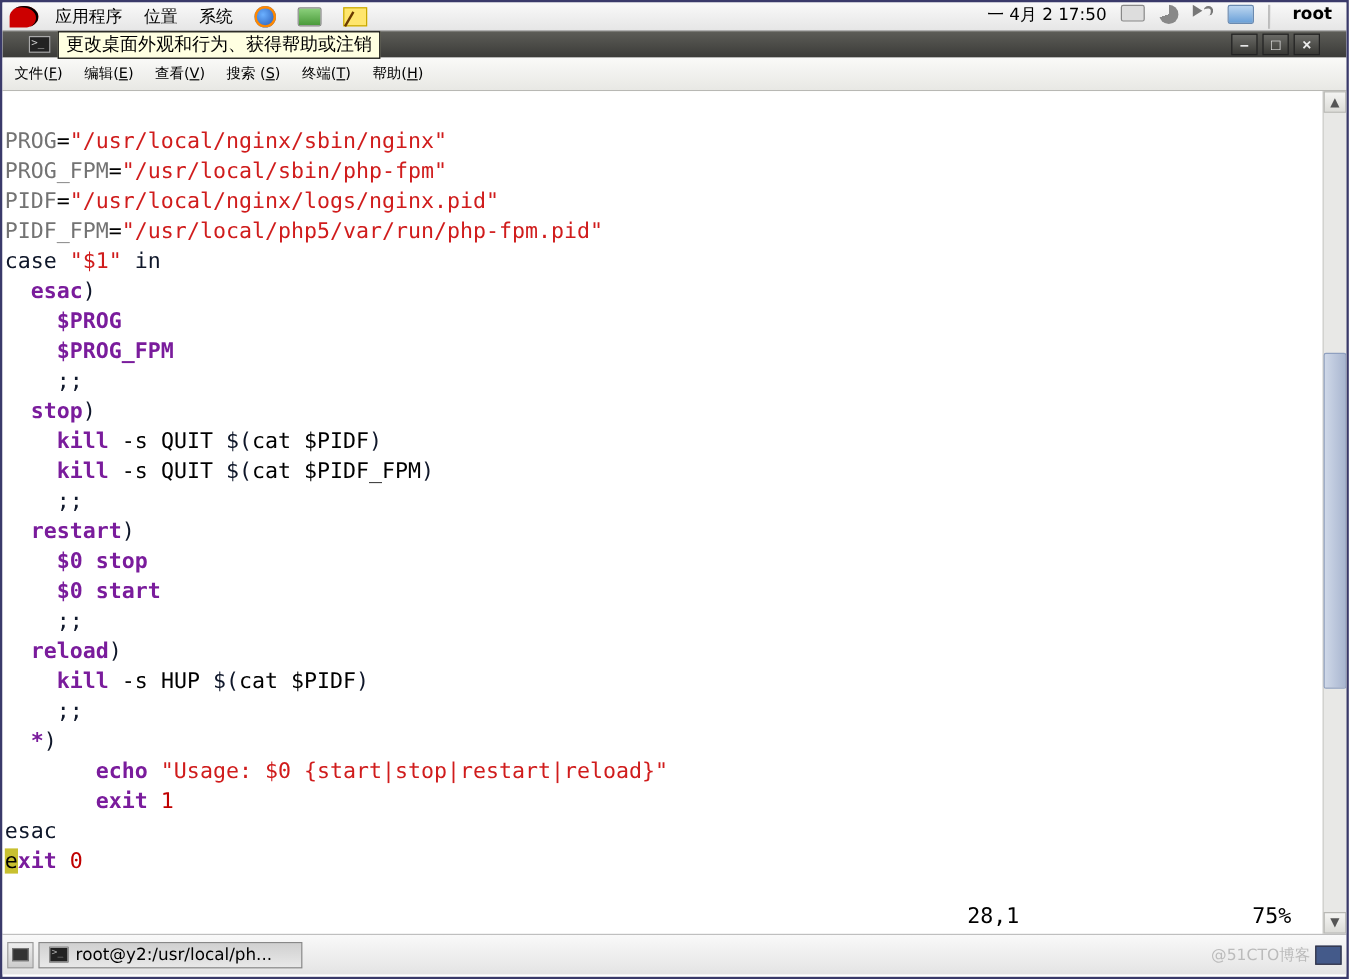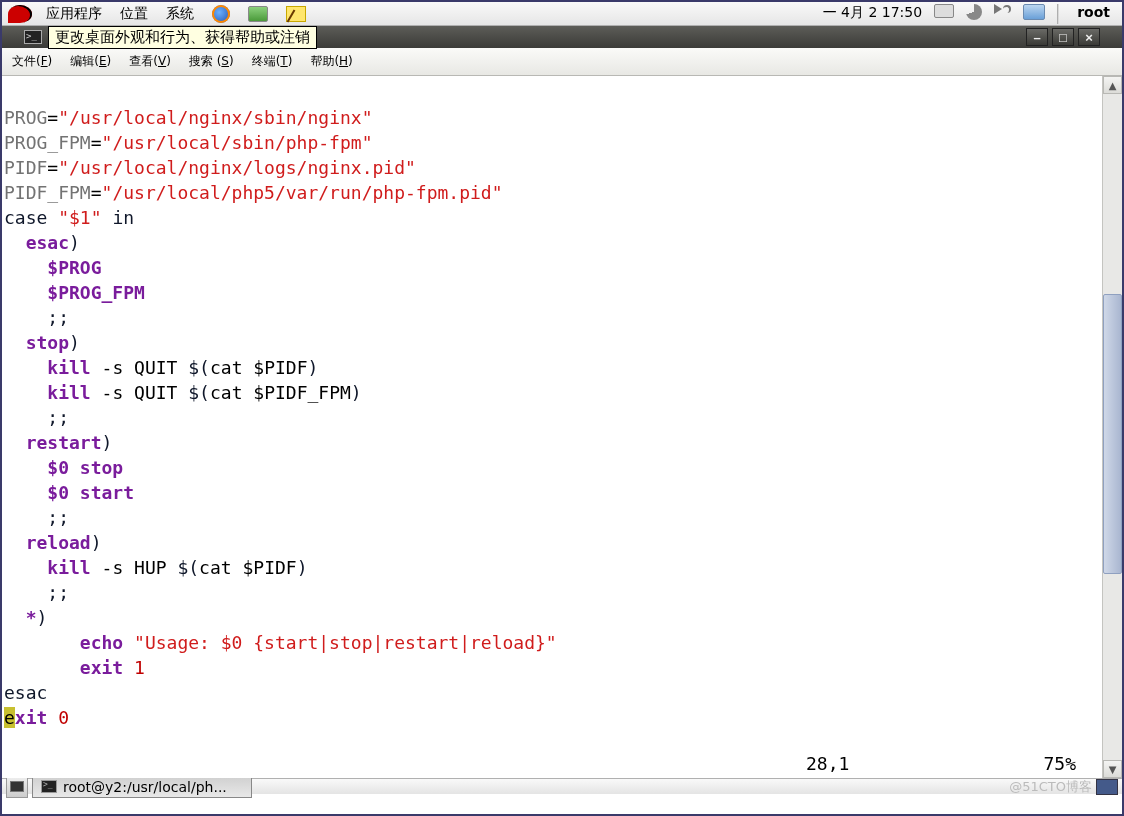--- a/index.html
+++ b/index.html
@@ -125,21 +125,21 @@
     font-family:"DejaVu Sans Mono",monospace;
     font-size:18px;
     display:flex;
   }
   .status-line .s1{flex:1;}
   .status-line .s2{width:200px;margin-left:36px;}
   .status-line .s3{width:70px;text-align:right;}
 
   
   .panel-bottom{
-    height:16px;
+    height:34px;
     background:linear-gradient(#f9f9f9,#e4e4e4);
     border-top:1px solid #b0b0b0;
     display:flex;
     align-items:center;
     padding:0 4px;
   }
   .task-btn{
     height:22px;
     border:1px solid #a0a0a0;
     background:linear-gradient(#f4f4f4,#d8d8d8);

